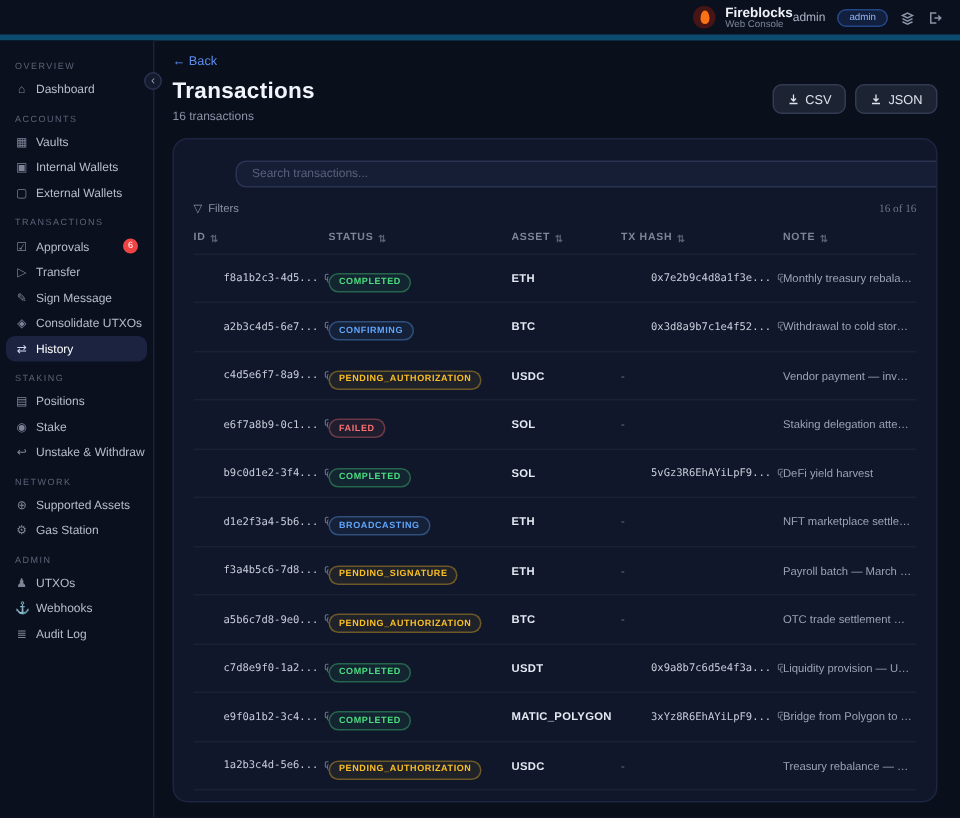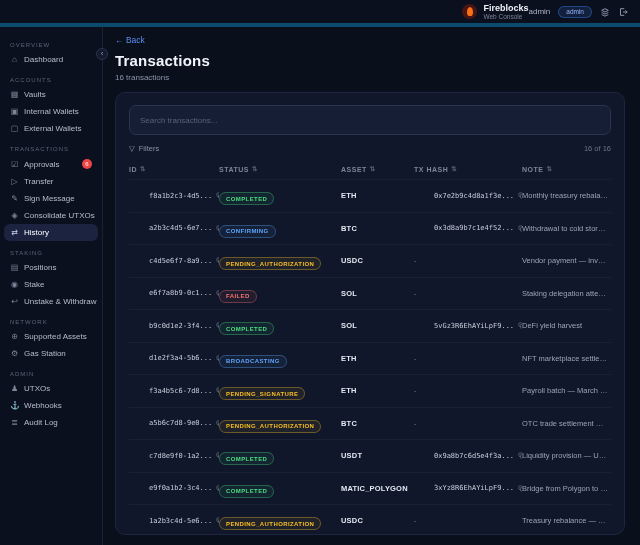--- a/index.html
+++ b/index.html
@@ -46,27 +46,27 @@
   .page-title { font-size:15px; font-weight:bold; color:#f1f4fa; letter-spacing:.2px; }
   .page-sub { font-size:8px; color:#8a93a8; margin-top:4px; }
   .btns { display:flex; gap:6px; margin-top:4px; }
   .exp-btn { display:flex; align-items:center; gap:4px; background:#1c2333; border:1px solid #323b52;
     color:#dfe4ee; font-size:8.5px; padding:4px 9px; border-radius:6px; cursor:pointer; }
   .exp-btn svg { display:block; }
 
   
   .card { margin-top:10px; background:#10172b; border:1px solid #1d2540; border-radius:10px;
     padding:12px 13px; flex:1; overflow:hidden; }
-  .search { width:100%; height:30px; background:#161e36; border:1px solid #2a3352; border-radius:7px;
-    color:#e5e9f0; font-size:8px; padding:0 10px; outline:none; font-family:"Liberation Sans",sans-serif; }
+  .search { width:100%; height:18px; background:#161e36; border:1px solid #2a3352; border-radius:7px;
+    color:#e5e9f0; font-size:8px; padding:0 10px; outline:none; font-family:"Liberation Sans",sans-serif;margin-left:28px; }
   .search::placeholder { color:#596179; }
   .filter-row { display:flex; justify-content:space-between; align-items:center; margin-top:9px;
     font-size:7.5px; color:#8a93a8; }
   .filter-left { display:flex; align-items:center; gap:4px; cursor:pointer; }
-  .result-count { color:#6b7488; }
+  .result-count { color:#6b7488;font-family:Liberation Serif, serif; }
 
   .grid { display:grid; grid-template-columns:90px 122px 73px 108px 1fr; align-items:center; }
   .thead { margin-top:8px; padding:4px 0 6px 0; font-size:7px; font-weight:bold; letter-spacing:.5px;
     color:#7c8598; }
   .th { display:flex; gap:3px; align-items:center; cursor:pointer; text-transform:uppercase; }
   .sort { color:#565f75; font-size:6.5px; }
   .row { padding:6.5px 0; border-top:1px solid rgba(255,255,255,.045); cursor:pointer; }
   .mono { font-family:"DejaVu Sans Mono", monospace; font-size:7px; color:#c7cdd9;margin-left:20px; }
   .cell-id, .cell-hash { display:flex; align-items:center; gap:4px; white-space:nowrap; overflow:hidden; }
   .copy { color:#6b7488; display:flex; align-items:center; cursor:pointer; flex:0 0 auto; }
@@ -192,20 +192,34 @@
     </div>
 
   <div class="main">
     <div class="back-link"><span>←</span> <span>Back</span></div>
 
     <div class="title-row">
       <div>
         <div class="page-title">Transactions</div>
         <div class="page-sub">16 transactions</div>
       </div>
+      <div class="btns">
+        <button class="exp-btn">
+          <svg width="8" height="8" viewBox="0 0 12 12" fill="none" stroke="currentColor" stroke-width="1.3">
+              <path d="M6 1.5v6M3.5 5.5L6 8l2.5-2.5M2 10.5h8"></path>
+            </svg>
+          <span>CSV</span>
+        </button>
+        <button class="exp-btn">
+          <svg width="8" height="8" viewBox="0 0 12 12" fill="none" stroke="currentColor" stroke-width="1.3">
+              <path d="M6 1.5v6M3.5 5.5L6 8l2.5-2.5M2 10.5h8"></path>
+            </svg>
+          <span>JSON</span>
+        </button>
+      </div>
     </div>
 
     <div class="card">
       <input class="search" type="text" placeholder="Search transactions..." style="">
 
       <div class="filter-row">
         <div class="filter-left">
           <span>▽</span>
           <span>Filters</span>
         </div>

